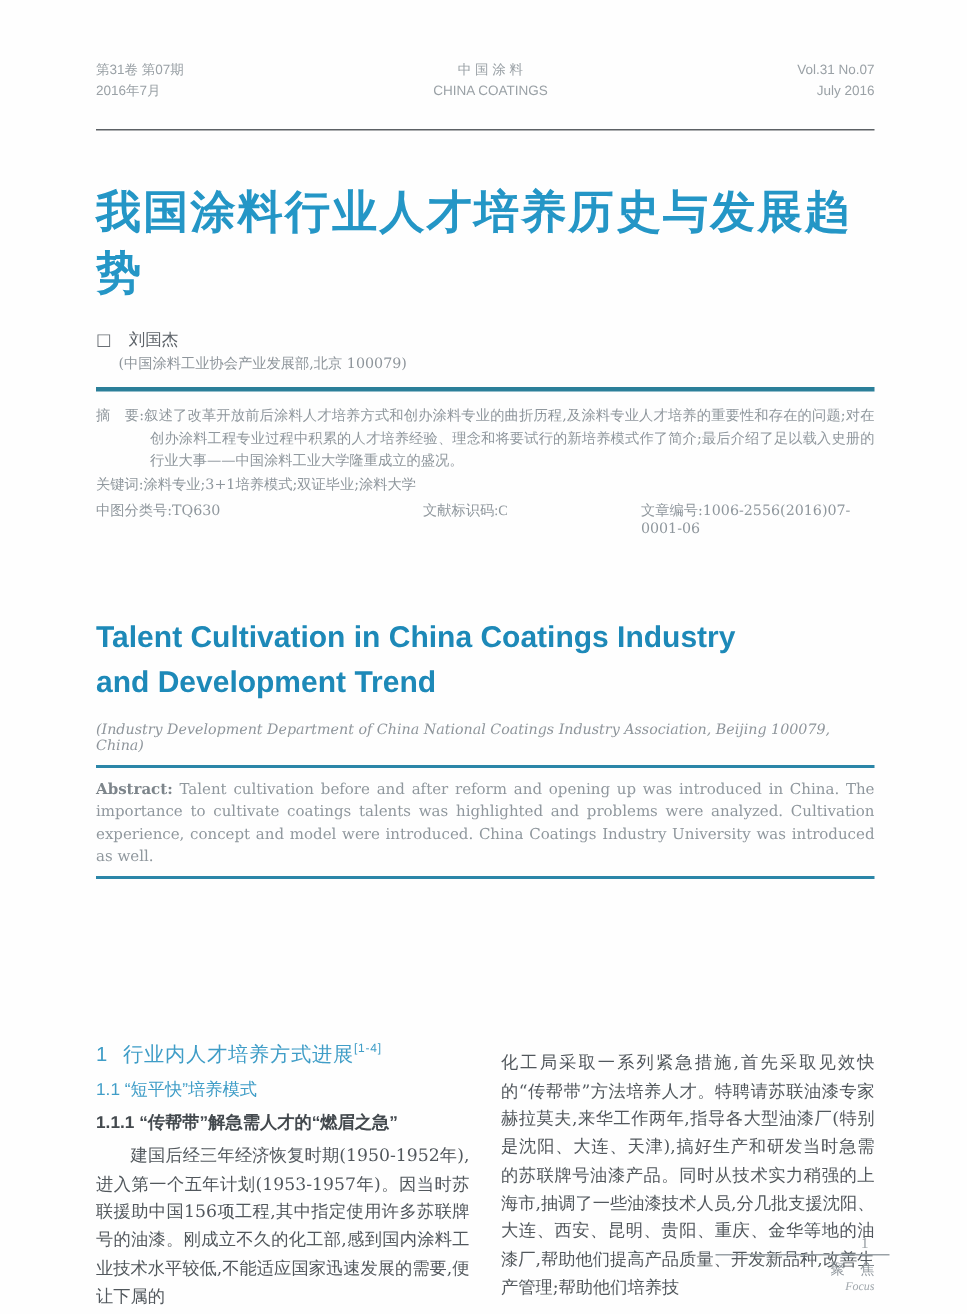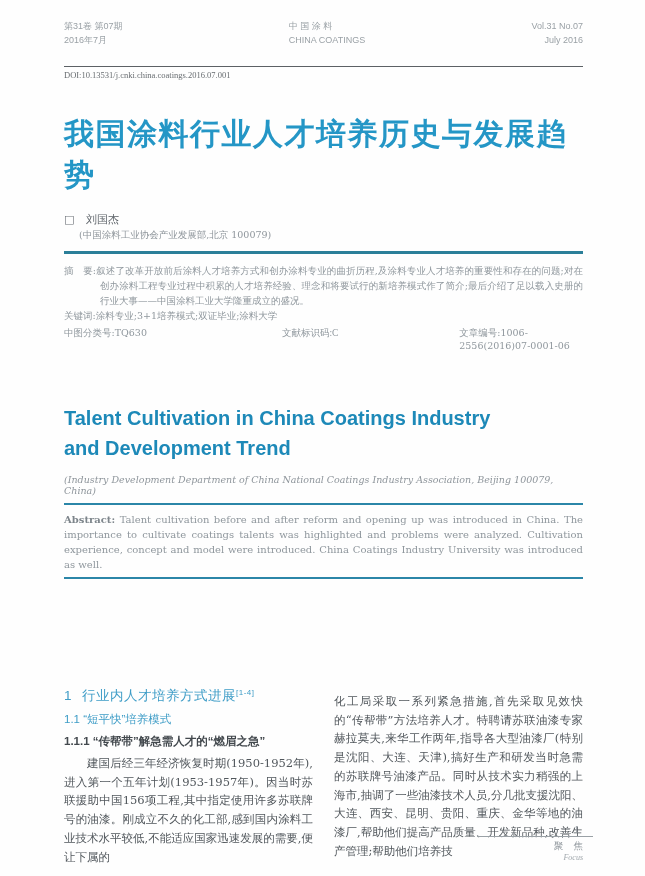--- a/index.html
+++ b/index.html
@@ -7,38 +7,38 @@
   body { font-family:"DejaVu Serif","Liberation Serif",serif; }
   .page { position:relative; width:645px; height:876px; background:#fefefe; overflow:hidden; }
   .content { padding:20px 62px 0 64px; }
 
   
   .jheader { display:flex; justify-content:space-between; align-items:flex-end;
              border-bottom:1.5px solid #5c6165; padding-bottom:18px;
              font-family:"Liberation Sans","DejaVu Sans",sans-serif;
              font-size:9px; line-height:1.55; color:#9aa1a6; }
   .jheader .col { white-space:nowrap; }
-  .jheader .c-center { text-align:left; }
+  .jheader .c-center { text-align:center;margin-top:20px; }
   .jheader .c-right { text-align:right; }
   .doi { margin-top:3px; font-size:8.5px; color:#676c70; font-family:"Liberation Serif",serif; }
 
   
   .title-cn { margin-top:34px; font-family:"Liberation Sans","DejaVu Sans",sans-serif;
               font-weight:bold; font-size:30px; letter-spacing:1.5px; color:#2496c6; }
   .author-row { margin-top:16px; font-size:11px; color:#5d6artifact369;color:#5d6369; }
   .author-row .marker { margin-right:8px; color:#6a7076; }
   .affil-cn { margin-top:2px; padding-left:15px; font-size:9.5px; color:#8e959b; }
   .rule-teal { margin-top:9px; height:3px; background:#2b7f99; }
 
   
   .abs-cn { margin-top:9px; font-size:9.5px; line-height:1.6; color:#8f979d; text-align:justify; }
   .hang { padding-left:36px; text-indent:-36px; }
   .kw-cn { margin-top:2px; font-size:9.5px; color:#8f979d; }
   .meta-row { margin-top:4px; display:flex; font-size:9.5px; color:#8f979d; }
-  .meta-row .m1 { width:42%; } .meta-row .m2 { width:28%;font-family:Liberation Serif, serif; } .meta-row .m3 { flex:1;margin-left:32px; }
+  .meta-row .m1 { width:42%; } .meta-row .m2 { width:28%;font-family:Liberation Serif, serif; } .meta-row .m3 { flex:1; }
 
   
   .title-en { margin-top:52px; width:88%;
               font-family:"Liberation Sans","DejaVu Sans",sans-serif;
               font-weight:bold; font-size:20px; line-height:1.5; color:#1d89b8; }
   .author-en { margin-top:9px; font-size:10px; color:#8e959b;
                font-family:"Liberation Sans","DejaVu Sans",sans-serif; }
   .affil-en { margin-top:11px; font-size:9.5px; font-style:italic; color:#8e959b; }
   .rule-en { margin-top:7px; height:2px; background:#2b86a8; }
   .abs-en { margin-top:7px; font-size:10px; line-height:1.5; color:#8f979d; text-align:justify; }
@@ -83,21 +83,20 @@
       </div>
       <div class="col c-center">
         <div>中 国 涂 料</div>
         <div>CHINA COATINGS</div>
       </div>
       <div class="col c-right">
         <div>Vol.31 No.07</div>
         <div>July 2016</div>
       </div>
     </div>
-    <div class="doi">DOI:10.13531/j.cnki.china.coatings.2016.07.001</div>
 
     <h1 class="title-cn">我国涂料行业人才培养历史与发展趋势</h1>
 
     <div class="author-row">
       <span class="marker">□</span>
       <span>刘国杰</span>
     </div>
     <div class="affil-cn">(中国涂料工业协会产业发展部,北京  100079)</div>
 
     <div class="rule-teal"></div>

